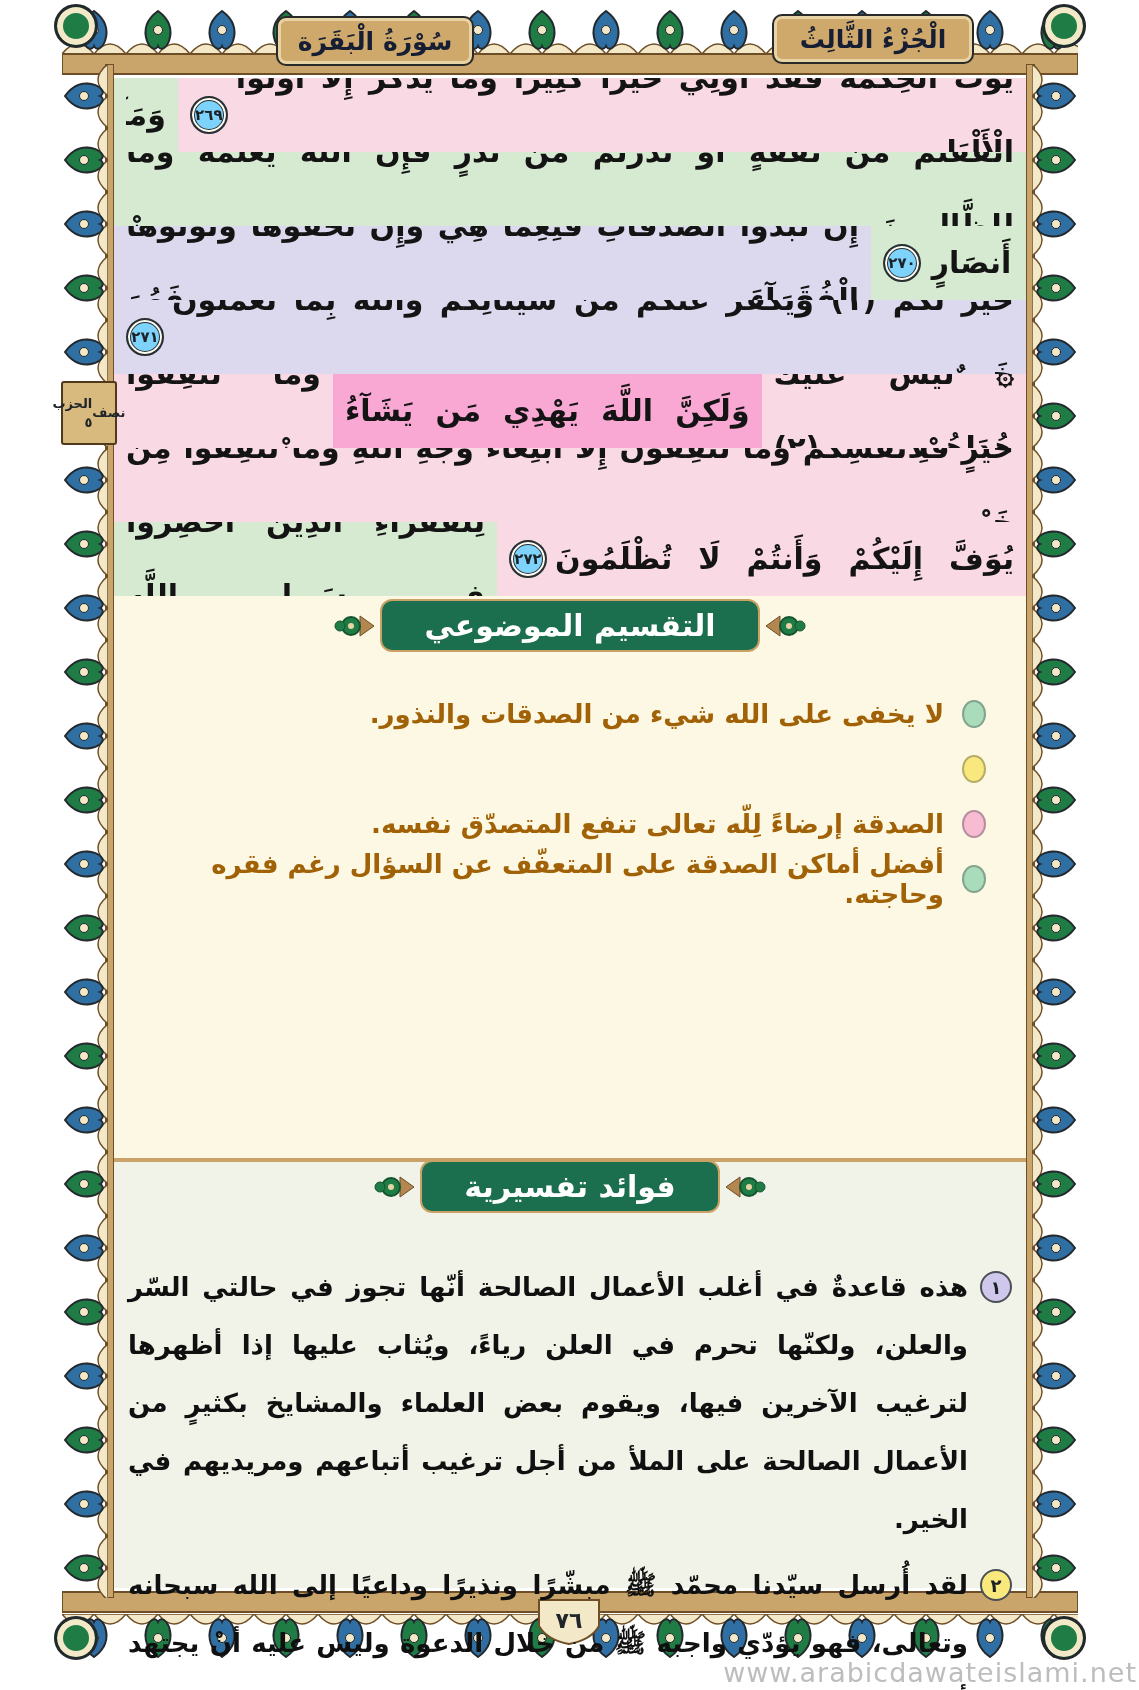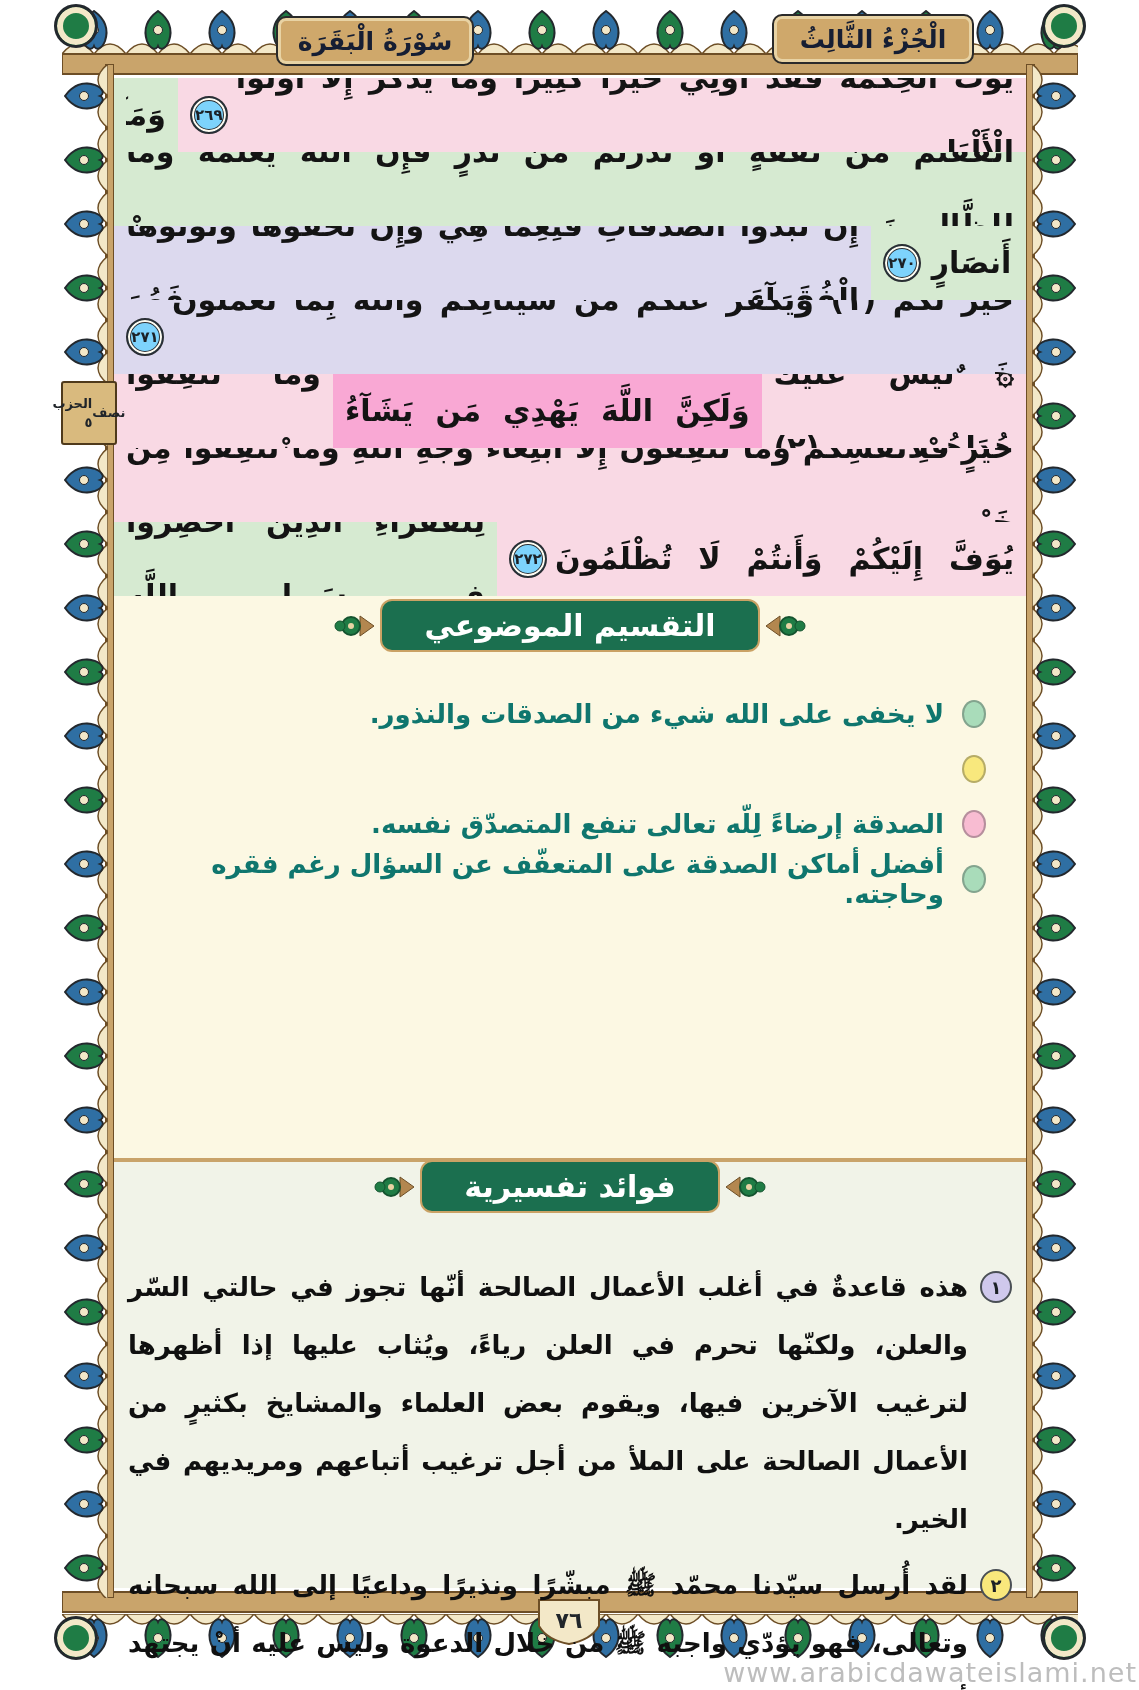--- a/index.html
+++ b/index.html
@@ -57,21 +57,21 @@
                 padding:7px 42px;font-size:30px;font-weight:bold;letter-spacing:1px;}
   .orn{width:42px;height:30px;flex:0 0 42px;}
   .orn.flip{transform:scaleX(-1);}
 
   
   .topics{position:absolute;top:608px;left:0;right:0;}
   .topic-row{display:flex;direction:rtl;align-items:center;gap:18px;
              padding:0 40px;height:55px;}
   .bullet{flex:0 0 24px;width:24px;height:28px;border-radius:50%;
           border:2px solid rgba(60,60,60,.35);box-sizing:border-box;}
-  .topic-text{font-size:26px;font-weight:bold;color:#0f766e;text-align:right;}
+  .topic-text{font-size:26px;font-weight:bold;color:#a16207;text-align:right;}
 
   
   .section2{position:absolute;top:1080px;bottom:0;left:0;right:0;background:#f1f3e8;
             border-top:4px solid #c9a36a;}
   .banner2{top:-2px;}
   .notes{position:absolute;top:96px;left:14px;right:14px;}
   .note{display:flex;direction:rtl;gap:12px;margin-bottom:8px;}
   .note-badge{flex:0 0 32px;width:32px;height:32px;margin-top:13px;border-radius:50%;
               border:2px solid #4a4f55;display:flex;align-items:center;justify-content:center;
               font-size:18px;font-weight:bold;color:#1c2126;box-sizing:border-box;}

